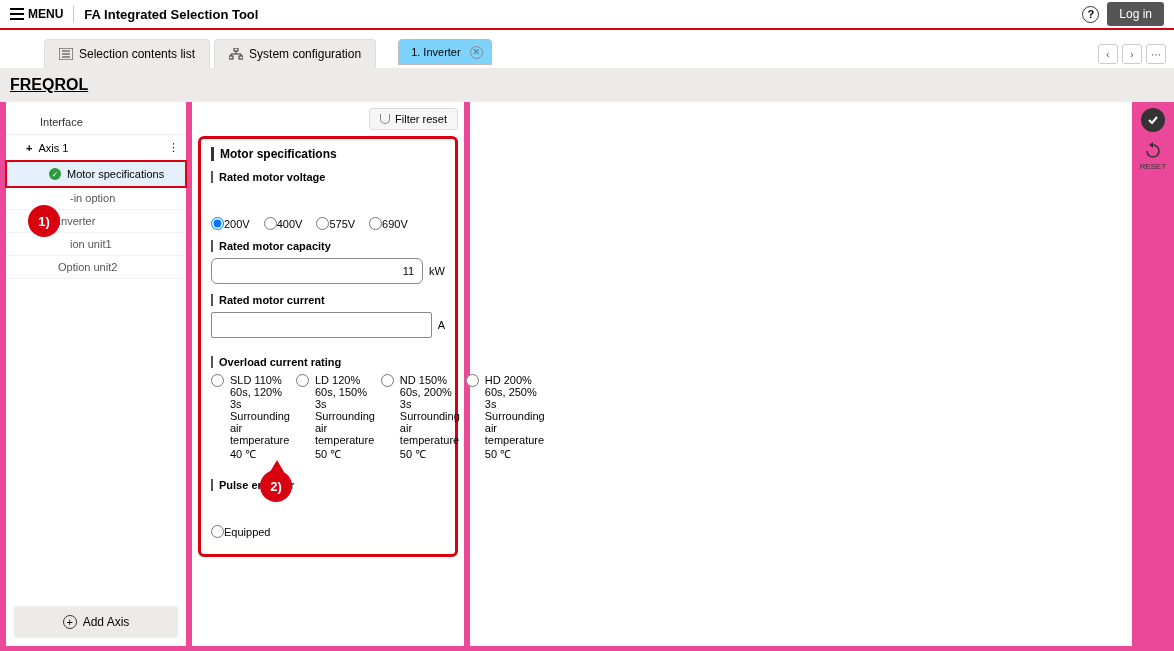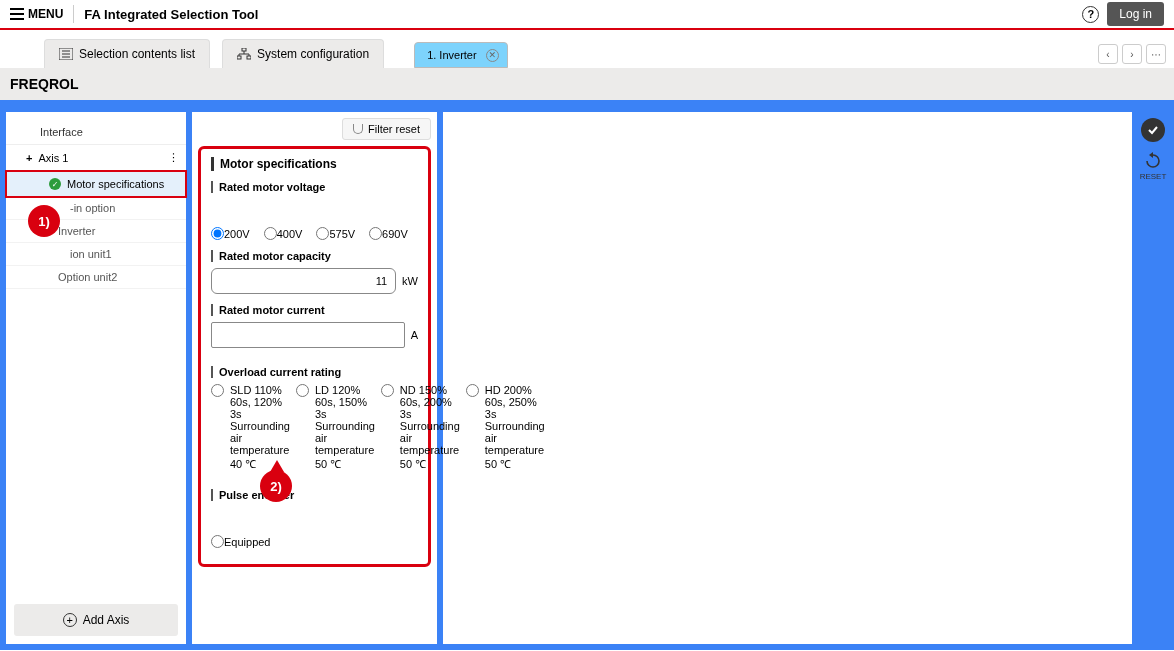--- a/index.html
+++ b/index.html
@@ -10,46 +10,46 @@
   .menu-btn { display: flex; align-items: center; gap: 4px; font-weight: bold; border: none; background: none; cursor: pointer; font-size: 12px; }
   .hamburger { display: inline-flex; flex-direction: column; gap: 3px; }
   .hamburger span { width: 14px; height: 2px; background: #000; }
   .divider-v { width: 1px; height: 18px; background: #ccc; }
   .app-title { font-weight: bold; font-size: 13px; }
   .header-right { display: flex; align-items: center; gap: 8px; }
   .help-icon { width: 17px; height: 17px; border: 1.5px solid #333; border-radius: 50%; display: flex; align-items: center; justify-content: center; font-size: 11px; font-weight: bold; cursor: pointer; }
   .login-btn { background: #555; color: #fff; border: none; padding: 5px 12px; border-radius: 3px; cursor: pointer; font-size: 12px; }
   
   .tabs-row { height: 38px; display: flex; align-items: flex-end; padding: 0 8px; justify-content: space-between; }
-  .tabs-left { display: flex; align-items: flex-end; gap: 8px; padding-left: 36px; }
+  .tabs-left { display: flex; align-items: flex-start; gap: 0; padding-left: 36px; }
   .top-tab { background: #ecebea; border: 1px solid #ddd; border-bottom: none; padding: 7px 14px; display: flex; align-items: center; gap: 6px; border-radius: 4px 4px 0 0; margin-right: 4px; cursor: pointer; font-size: 12px; }
   .top-tab .tab-icon { width: 14px; height: 12px; }
   .sub-tab { background: #7dd3fc; border: 1px solid #bbb; padding: 6px 30px 6px 12px; border-radius: 4px 4px 0 0; font-size: 11px; display: flex; align-items: center; position: relative; cursor: pointer; margin-left: 18px; }
   .sub-tab .close-x { position: absolute; right: 8px; width: 13px; height: 13px; border: 1px solid #888; border-radius: 50%; display: flex; align-items: center; justify-content: center; font-size: 9px; color: #666; }
   .nav-arrows { display: flex; gap: 4px; padding-bottom: 4px; }
   .nav-arrow { width: 20px; height: 20px; border: 1px solid #ccc; background: #fff; border-radius: 3px; display: flex; align-items: center; justify-content: center; cursor: pointer; font-size: 10px; color: #555; }
   
-  .title-bar { background: #ecebea; padding: 8px 10px; font-weight: bold; font-size: 14px; }
-  
-  .workspace { display: flex; height: calc(100% - 30px - 38px - 33px); background: #3b82f6; padding: 12px 6px 6px 6px; gap: 6px; }
+  .title-bar { background: #ecebea; padding: 8px 10px; font-weight: bold; font-size: 16px; text-decoration: underline; }
+  
+  .workspace { display: flex; height: calc(100% - 30px - 38px - 33px); background: #ec4899; padding: 0 6px 6px 6px; gap: 6px; }
   
   .left-panel { width: 180px; background: #fff; display: flex; flex-direction: column; position: relative; }
   .left-tree { flex: 1; padding: 8px 0; position: relative; }
   .tree-header { font-size: 11px; color: #333; padding: 6px 14px 6px 34px; border-bottom: 1px solid #eee; }
   .tree-axis { font-size: 11px; padding: 6px 8px 6px 20px; border-bottom: 1px solid #eee; display: flex; align-items: center; justify-content: space-between; }
   .tree-axis .plus { margin-right: 6px; font-weight: bold; cursor: pointer; }
   .tree-axis .dots { cursor: pointer; letter-spacing: -1px; }
   .tree-item { font-size: 11px; padding: 6px 8px 6px 42px; border-bottom: 1px solid #eee; cursor: pointer; position: relative; display: flex; align-items: center; gap: 6px; }
   .tree-item.selected { background: #e4f0fb; border: 1px solid #d9000f; outline: 1px solid #d9000f; }
   .check-circle { width: 12px; height: 12px; background: #2d9c3c; border-radius: 50%; display: inline-flex; align-items: center; justify-content: center; color: #fff; font-size: 8px; flex-shrink: 0; }
   .tree-sub { font-size: 11px; color: #555; padding: 5px 8px 5px 52px; border-bottom: 1px solid #f2f2f2; cursor: pointer; }
   .add-axis { margin: 8px; border: none; background: #ecebea; padding: 9px; border-radius: 3px; display: flex; align-items: center; justify-content: center; gap: 6px; cursor: pointer; font-size: 12px; }
   .add-axis .plus-c { width: 14px; height: 14px; border: 1.5px solid #333; border-radius: 50%; display: inline-flex; align-items: center; justify-content: center; font-size: 11px; }
   
-  .mid-panel { width: 245px; background: #fff; display: flex; flex-direction: column; }
+  .mid-panel { width: 272px; background: #fff; display: flex; flex-direction: column; }
   .mid-toolbar { display: flex; justify-content: flex-end; padding: 6px 6px 2px; }
   .filter-reset { border: 1px solid #ddd; background: #f6f6f6; padding: 4px 10px; border-radius: 3px; font-size: 11px; display: flex; align-items: center; gap: 5px; cursor: pointer; }
   .filter-reset .fr-icon { width: 10px; height: 10px; border: 1.5px solid #888; border-top: none; border-radius: 0 0 5px 5px; position: relative; }
   
   .form-area { border: 3px solid #d9000f; border-radius: 6px; margin: 4px 6px 6px 6px; padding: 8px 10px 16px; flex: 0 0 auto; position: relative; }
   .section-title { font-weight: bold; font-size: 12px; border-left: 3px solid #333; padding-left: 6px; margin-bottom: 10px; }
   .sub-title { font-weight: bold; font-size: 11px; border-left: 2px solid #555; padding-left: 6px; margin-top: 10px; margin-bottom: 6px; }
   .radio-row { display: flex; gap: 14px; flex-wrap: wrap; font-size: 11px; }
   .radio-row label { display: flex; align-items: center; gap: 0; cursor: pointer; margin-top: 28px; }
   .radio-col { display: flex; flex-direction: row; gap: 6px; font-size: 11px; }

